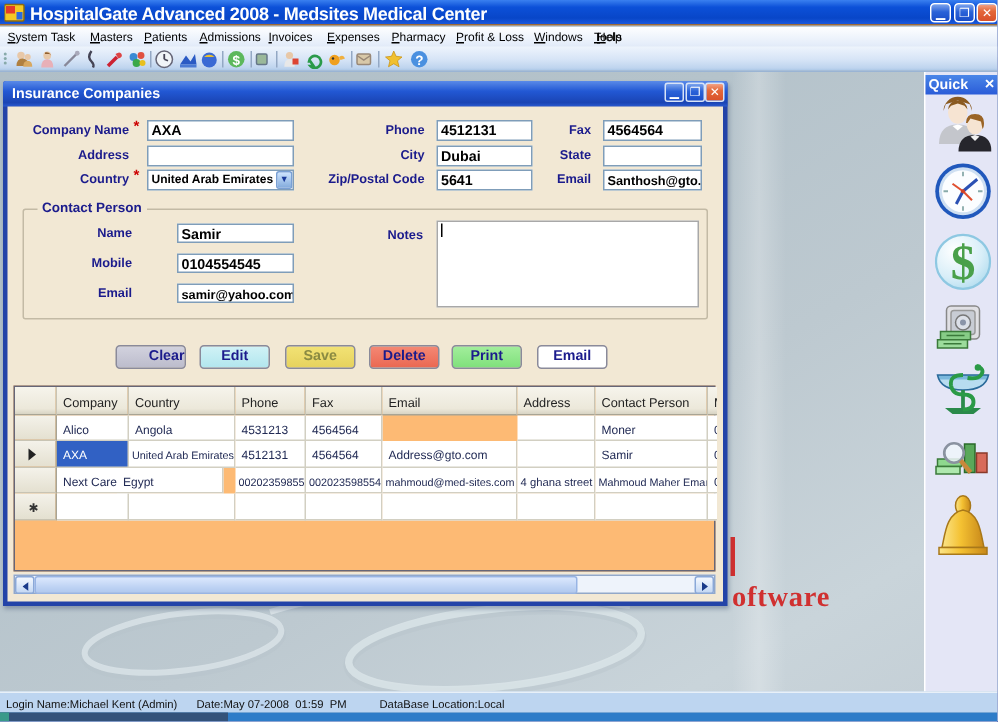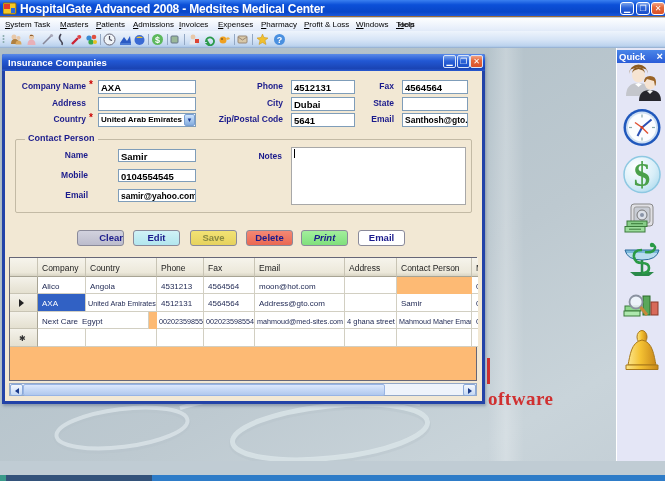--- a/index.html
+++ b/index.html
@@ -235,41 +235,41 @@
     <div class="fld" style="left:113px; top:78px;  width:78px; height:13px;">Samir</div>
     <div class="fld" style="left:113px; top:98px;  width:78px; height:13px;">0104554545</div>
     <div class="fld" style="left:113px; top:118px; width:78px; height:13px; font-size:8.5px;">samir@yahoo.com</div>
     <div class="lbl" style="left:207px; top:80px; width:70px;">Notes</div>
     <div class="fld" style="left:286px; top:76px; width:175px; height:58px; border-color:#a8a8a8;"><span style="display:inline-block;width:1px;height:9px;background:#000;"></span></div>
 
     <div class="btn" style="left:72px;  background:linear-gradient(180deg,#d2d2de,#bcbccc);text-align:right;">Clear</div>
     <div class="btn" style="left:128px; background:linear-gradient(180deg,#d0f2f6,#b2e6ee);">Edit</div>
     <div class="btn" style="left:185px; background:linear-gradient(180deg,#f2e274,#e6d25e); color:#8a8a42;">Save</div>
     <div class="btn" style="left:241px; background:linear-gradient(180deg,#f48874,#ea6852);">Delete</div>
-    <div class="btn" style="left:296px; background:linear-gradient(180deg,#a2ee9c,#80e07c);font-style:italic;">Print</div>
+    <div class="btn" style="left:296px; background:linear-gradient(180deg,#a2ee9c,#80e07c);">Print</div>
     <div class="btn" style="left:353px; background:#fff;">Email</div>
 
     <div id="grid">
       <div class="gh" style="left:0; width:28px;"></div>
       <div class="gh" style="left:28px; width:48px;">Company</div>
       <div class="gh" style="left:76px; width:71px;">Country</div>
       <div class="gh" style="left:147px; width:47px;">Phone</div>
       <div class="gh" style="left:194px; width:51px;">Fax</div>
       <div class="gh" style="left:245px; width:90px;">Email</div>
       <div class="gh" style="left:335px; width:52px;">Address</div>
       <div class="gh" style="left:387px; width:75px;">Contact Person</div>
       <div class="gh" style="left:462px; width:6px; border-right:none;">M</div>
 
       <div class="gsel r1"></div>
       <div class="gc r1" style="left:28px; width:48px;">Alico</div>
       <div class="gc r1" style="left:76px; width:71px;">Angola</div>
       <div class="gc r1" style="left:147px; width:47px;">4531213</div>
       <div class="gc r1" style="left:194px; width:51px;">4564564</div>
-      <div class="gc r1" style="left:245px; width:90px;">moon@hot.com</div>
       <div class="gc r1" style="left:335px; width:52px;"></div>
+      <div class="gc r1" style="left:387px; width:75px;">Moner</div>
       <div class="gc r1" style="left:462px; width:6px; border-right:none;">01</div>
 
       <div class="gsel r2">
             <span style="position:absolute;left:9px;top:5px;width:0;height:0;border-left:5px solid #222;border-top:4px solid transparent;border-bottom:4px solid transparent;"></span>
           </div>
       <div class="gc r2" style="left:28px; width:48px; background:#3161c4; color:#fff;">AXA</div>
       <div class="gc r2" style="left:76px; width:71px; font-size:7.2px; padding-left:2px;">United Arab Emirates</div>
       <div class="gc r2" style="left:147px; width:47px;">4512131</div>
       <div class="gc r2" style="left:194px; width:51px;">4564564</div>
       <div class="gc r2" style="left:245px; width:90px;">Address@gto.com</div>
@@ -421,18 +421,23 @@
     <span class="tsep" style="left:252px;"></span>
     <svg class="abs" style="left:256px;top:2px" width="13" height="13" viewBox="0 0 13 13">
         <path d="M6.5 1 L8 4.5 L12 5 L9 7.5 L10 11.5 L6.5 9.5 L3 11.5 L4 7.5 L1 5 L5 4.5 z" fill="#f0c030" stroke="#c89010" stroke-width=".5"></path>
       </svg>
     <svg class="abs" style="left:273px;top:2px" width="13" height="13" viewBox="0 0 13 13">
         <circle cx="6.5" cy="6.5" r="5.5" fill="#4a90e0"></circle>
         <text x="6.5" y="10" font-size="9" font-weight="bold" fill="#fff" text-anchor="middle">?</text>
       </svg>
   </div>
 
+  <div id="statusbar" class="abs">
+    <span class="abs" style="left:4px; top:3px;">Login Name:Michael Kent (Admin)</span>
+    <span class="abs" style="left:131px; top:3px;">Date:May 07-2008&nbsp;&nbsp;01:59&nbsp;&nbsp;PM</span>
+    <span class="abs" style="left:253px; top:3px;">DataBase Location:Local</span>
+  </div>
   <div id="stripe" class="abs">
     <div class="abs" style="left:0; top:0; width:152px; height:6px; background:#33527a;"></div>
     <div class="abs" style="left:0; top:0; width:6px; height:6px; background:#3a9a8a;"></div>
   </div>
 
 </div>
 
 </body></html>

